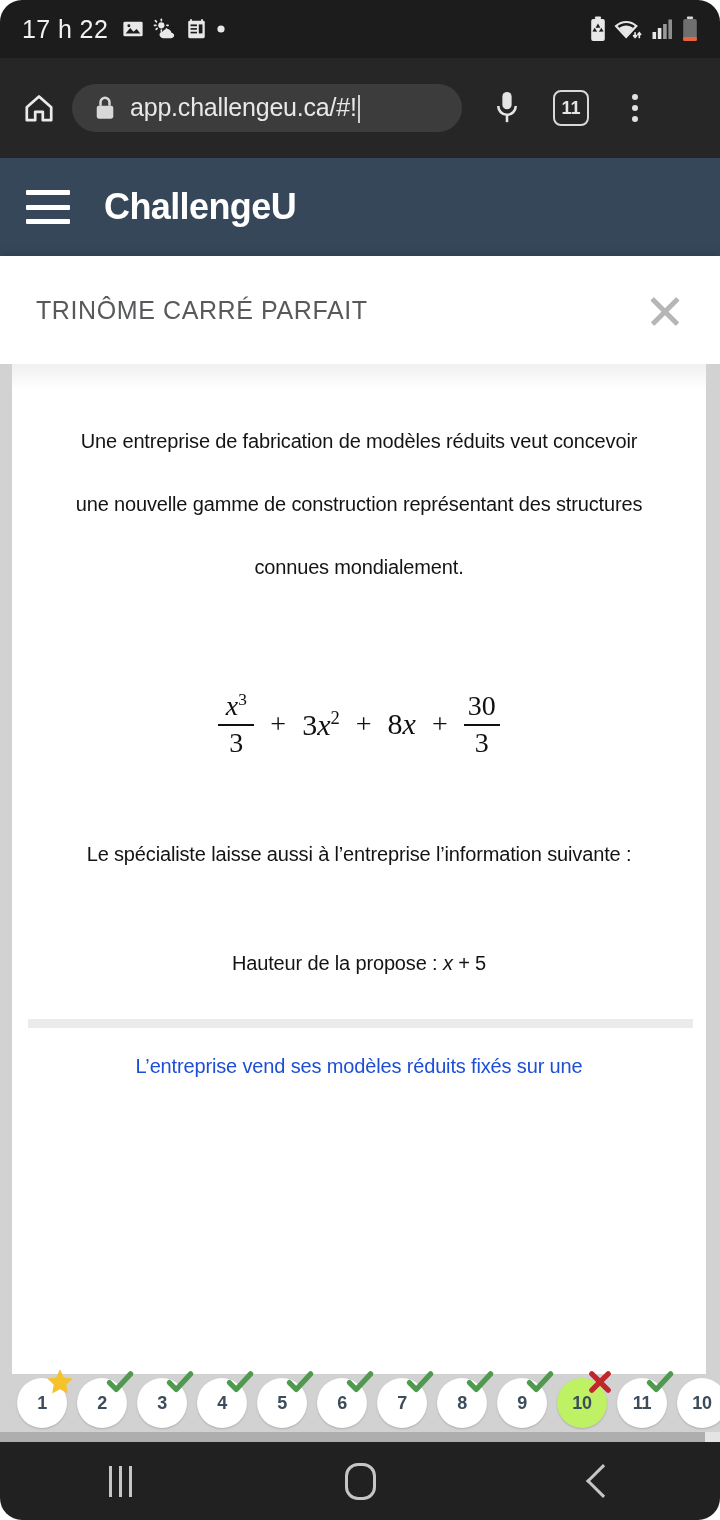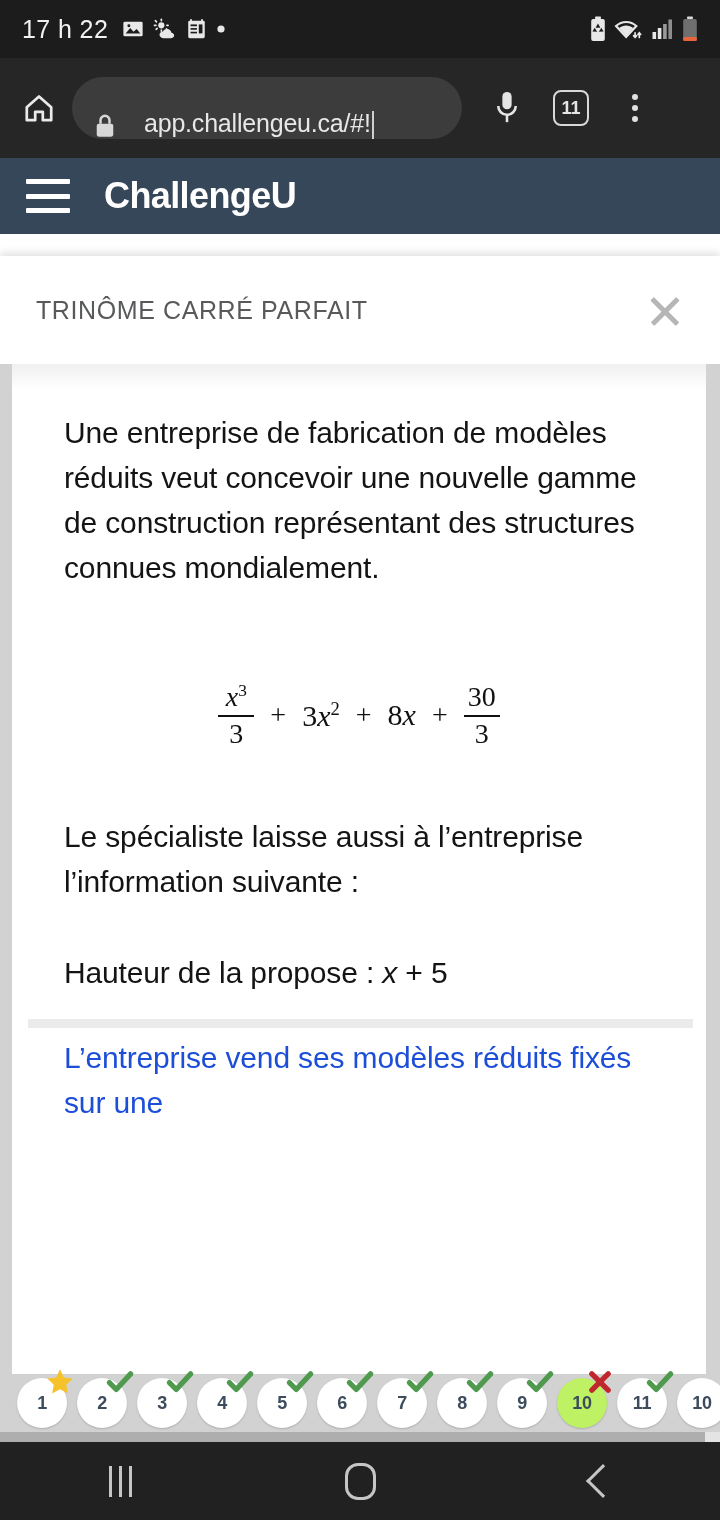--- a/index.html
+++ b/index.html
@@ -2,21 +2,21 @@
 <html><head>
 <meta charset="utf-8">
 <style>
   * { margin:0; padding:0; box-sizing:border-box; }
   html, body {
     width:720px; height:1520px;
     font-family:"Liberation Sans", sans-serif;
     background:#ffffff;
     overflow:hidden;
   }
-  #screen { position:relative; width:720px; height:1520px; overflow:hidden; }
+  #screen { position:relative; width:720px; height:1520px; overflow:hidden;border-radius:22px; }
 
   
   .statusbar {
     position:absolute; top:0; left:0; width:720px; height:58px;
     background:#1c1c1c; display:flex; align-items:center;
     padding:0 22px;
   }
   .sb-clock {
     color:#f1f1f1; font-size:25px; letter-spacing:0.4px;
     font-family:"Liberation Sans", sans-serif;
@@ -27,22 +27,22 @@
   .sb-ico { display:block; }
 
   
   .browserbar {
     position:absolute; top:58px; left:0; width:720px; height:100px;
     background:#262626; display:flex; align-items:center; padding:0 16px;
   }
   .home-btn { width:46px; height:46px; display:flex; align-items:center;
               justify-content:center; margin-right:10px; }
   .urlpill {
-    flex:1; height:62px; background:#3c3c3c; border-radius:31px;
-    display:flex; align-items:flex-end; padding:0 22px; gap:28px;
+    flex:1; height:48px; background:#3c3c3c; border-radius:31px;
+    display:flex; align-items:center; padding:0 22px; gap:14px;
     max-width:390px;
   }
   .url-text {
     color:#e8e8e8; font-size:25px; white-space:nowrap; overflow:hidden;
     letter-spacing:-0.2px;
   }
   .url-caret {
     display:inline-block; width:2px; height:28px; background:#cfcfcf;
     vertical-align:middle; margin-left:1px;
   }
@@ -52,21 +52,21 @@
   .tabcount {
     width:36px; height:36px; border:2.6px solid #d8d8d8; border-radius:8px;
     display:flex; align-items:center; justify-content:center;
     color:#e4e4e4; font-size:18px; font-weight:bold;
   }
   .kebab { display:flex; flex-direction:column; gap:5px; align-items:center; }
   .kebab i { width:6px; height:6px; border-radius:50%; background:#e0e0e0; display:block; }
 
   
   .appheader {
-    position:absolute; top:158px; left:0; width:720px; height:76px;
+    position:absolute; top:158px; left:0; width:720px; height:98px;
     background:#37475a; display:flex; align-items:center; padding:0 26px;
   }
   .hamburger { width:44px; height:34px; display:flex; flex-direction:column;
                justify-content:space-between; margin-right:34px; }
   .hamburger i { display:block; width:44px; height:5px; background:#ffffff;
                  border-radius:1px; }
   .brand {
     color:#ffffff; font-size:36px; font-weight:bold; letter-spacing:-0.6px;
   }
 
@@ -97,22 +97,23 @@
     position:absolute; top:364px; left:12px; width:694px; height:1010px;
     background:#ffffff; overflow:hidden;
   }
   .card-inner { padding:0 52px; }
   .topfade {
     position:absolute; top:0; left:0; width:694px; height:26px;
     background:linear-gradient(to bottom, #f0f0f0 0%, #ffffff 100%);
     pointer-events:none;
   }
   p.body {
-    color:#141414; font-size:30px; line-height:45px;
+    color:#141414; font-size:20px; line-height:63px;
     letter-spacing:-0.15px;
+    text-align:center;
   }
   .gap-lg { height:46px; }
   .gap-md { height:40px; }
   .italic-x { font-style:italic; }
 
   
   .formula-wrap {
     position:relative; padding:46px 0 4px 0;
   }
   .formula {

